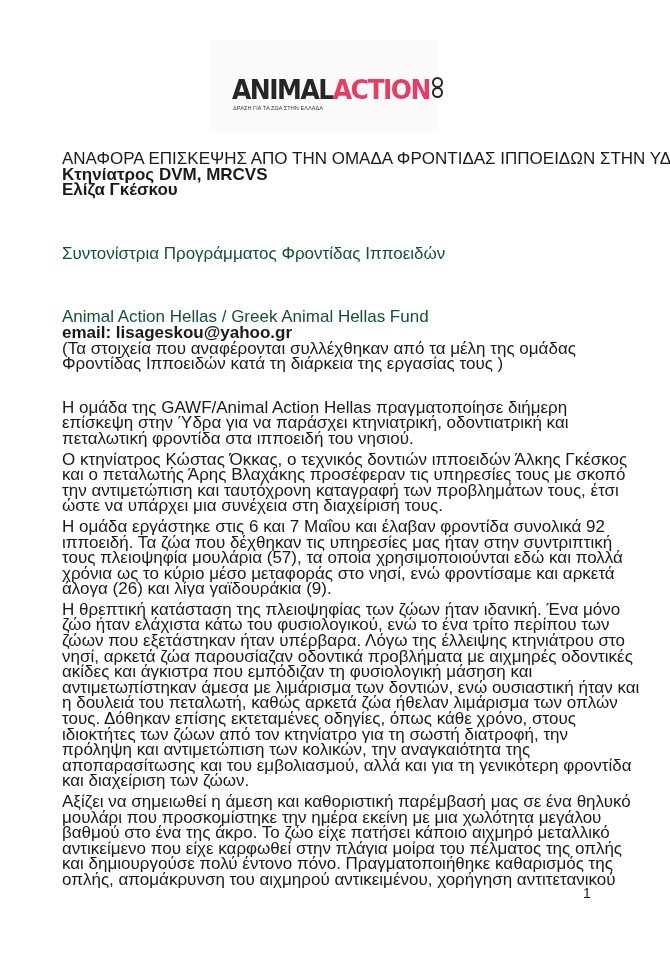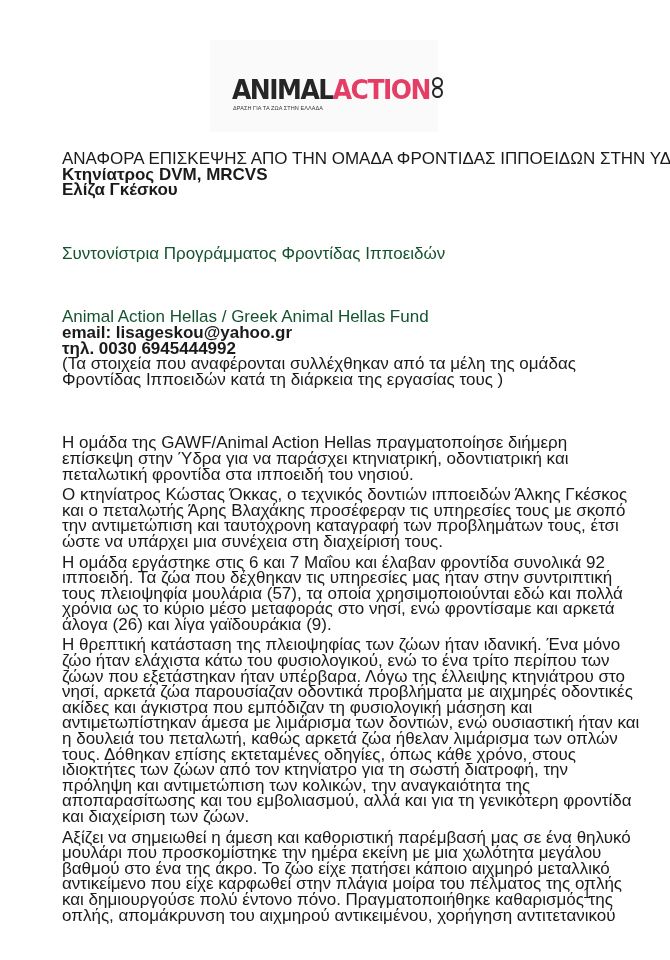--- a/index.html
+++ b/index.html
@@ -75,21 +75,21 @@
       line-height: 15.6px;
     }
     .hdr-line { white-space: nowrap; }
     .bold { font-weight: bold; }
     .purple { color: #14532d; font-weight: normal; margin-top: 48px; }
     .para {
       margin-top: 5px;
       text-align: left;
     }
     .para p { margin: 0; }
-    .first-para { margin-top: 48px; }
+    .first-para { margin-top: 28px; }
     .page-number {
       position: absolute;
       left: 583px;
       top: 885px;
       font-size: 14px;
       color: #1a1a1a;
     }
     a.email { color: inherit; text-decoration: none; }
   </style>
 </head>
@@ -106,21 +106,20 @@
 </div>
 <div class="logo-tagline">ΔΡΑΣΗ ΓΙΑ ΤΑ ΖΩΑ ΣΤΗΝ ΕΛΛΑΔΑ</div>
 
 <div class="doc">
   <div class="hdr-line">ΑΝΑΦΟΡΑ ΕΠΙΣΚΕΨΗΣ ΑΠΟ ΤΗΝ ΟΜΑΔΑ ΦΡΟΝΤΙΔΑΣ ΙΠΠΟΕΙΔΩΝ ΣΤΗΝ ΥΔΡΑ</div>
   <div class="hdr-line bold">Κτηνίατρος DVM, MRCVS</div>
   <div class="hdr-line bold">Ελίζα Γκέσκου</div>
   <div class="hdr-line purple">Συντονίστρια Προγράμματος Φροντίδας Ιπποειδών</div>
   <div class="hdr-line purple">Animal Action Hellas / Greek Animal Hellas Fund</div>
   <div class="hdr-line bold"><a class="email">email: lisageskou@yahoo.gr</a></div>
-  <div class="hdr-line bold">τηλ. 0030 6945444992</div>
   <div>(Τα στοιχεία που αναφέρονται συλλέχθηκαν από τα μέλη της ομάδας Φροντίδας Ιπποειδών κατά τη διάρκεια της εργασίας τους )</div>
 
   <div class="para first-para">
     <p>Η ομάδα της GAWF/Animal Action Hellas πραγματοποίησε διήμερη επίσκεψη στην Ύδρα για να παράσχει κτηνιατρική, οδοντιατρική και πεταλωτική φροντίδα στα ιπποειδή του νησιού.</p>
   </div>
   <div class="para">
     <p>Ο κτηνίατρος Κώστας Όκκας, ο τεχνικός δοντιών ιπποειδών Άλκης Γκέσκος και ο πεταλωτής Άρης Βλαχάκης προσέφεραν τις υπηρεσίες τους με σκοπό την αντιμετώπιση και ταυτόχρονη καταγραφή των προβλημάτων τους, έτσι ώστε να υπάρχει μια συνέχεια στη διαχείρισή τους.</p>
   </div>
   <div class="para">
     <p>Η ομάδα εργάστηκε στις 6 και 7 Μαΐου και έλαβαν φροντίδα συνολικά 92 ιπποειδή. Τα ζώα που δέχθηκαν τις υπηρεσίες μας ήταν στην συντριπτική τους πλειοψηφία μουλάρια (57), τα οποία χρησιμοποιούνται εδώ και πολλά χρόνια ως το κύριο μέσο μεταφοράς στο νησί, ενώ φροντίσαμε και αρκετά άλογα (26) και λίγα γαϊδουράκια (9).</p>

